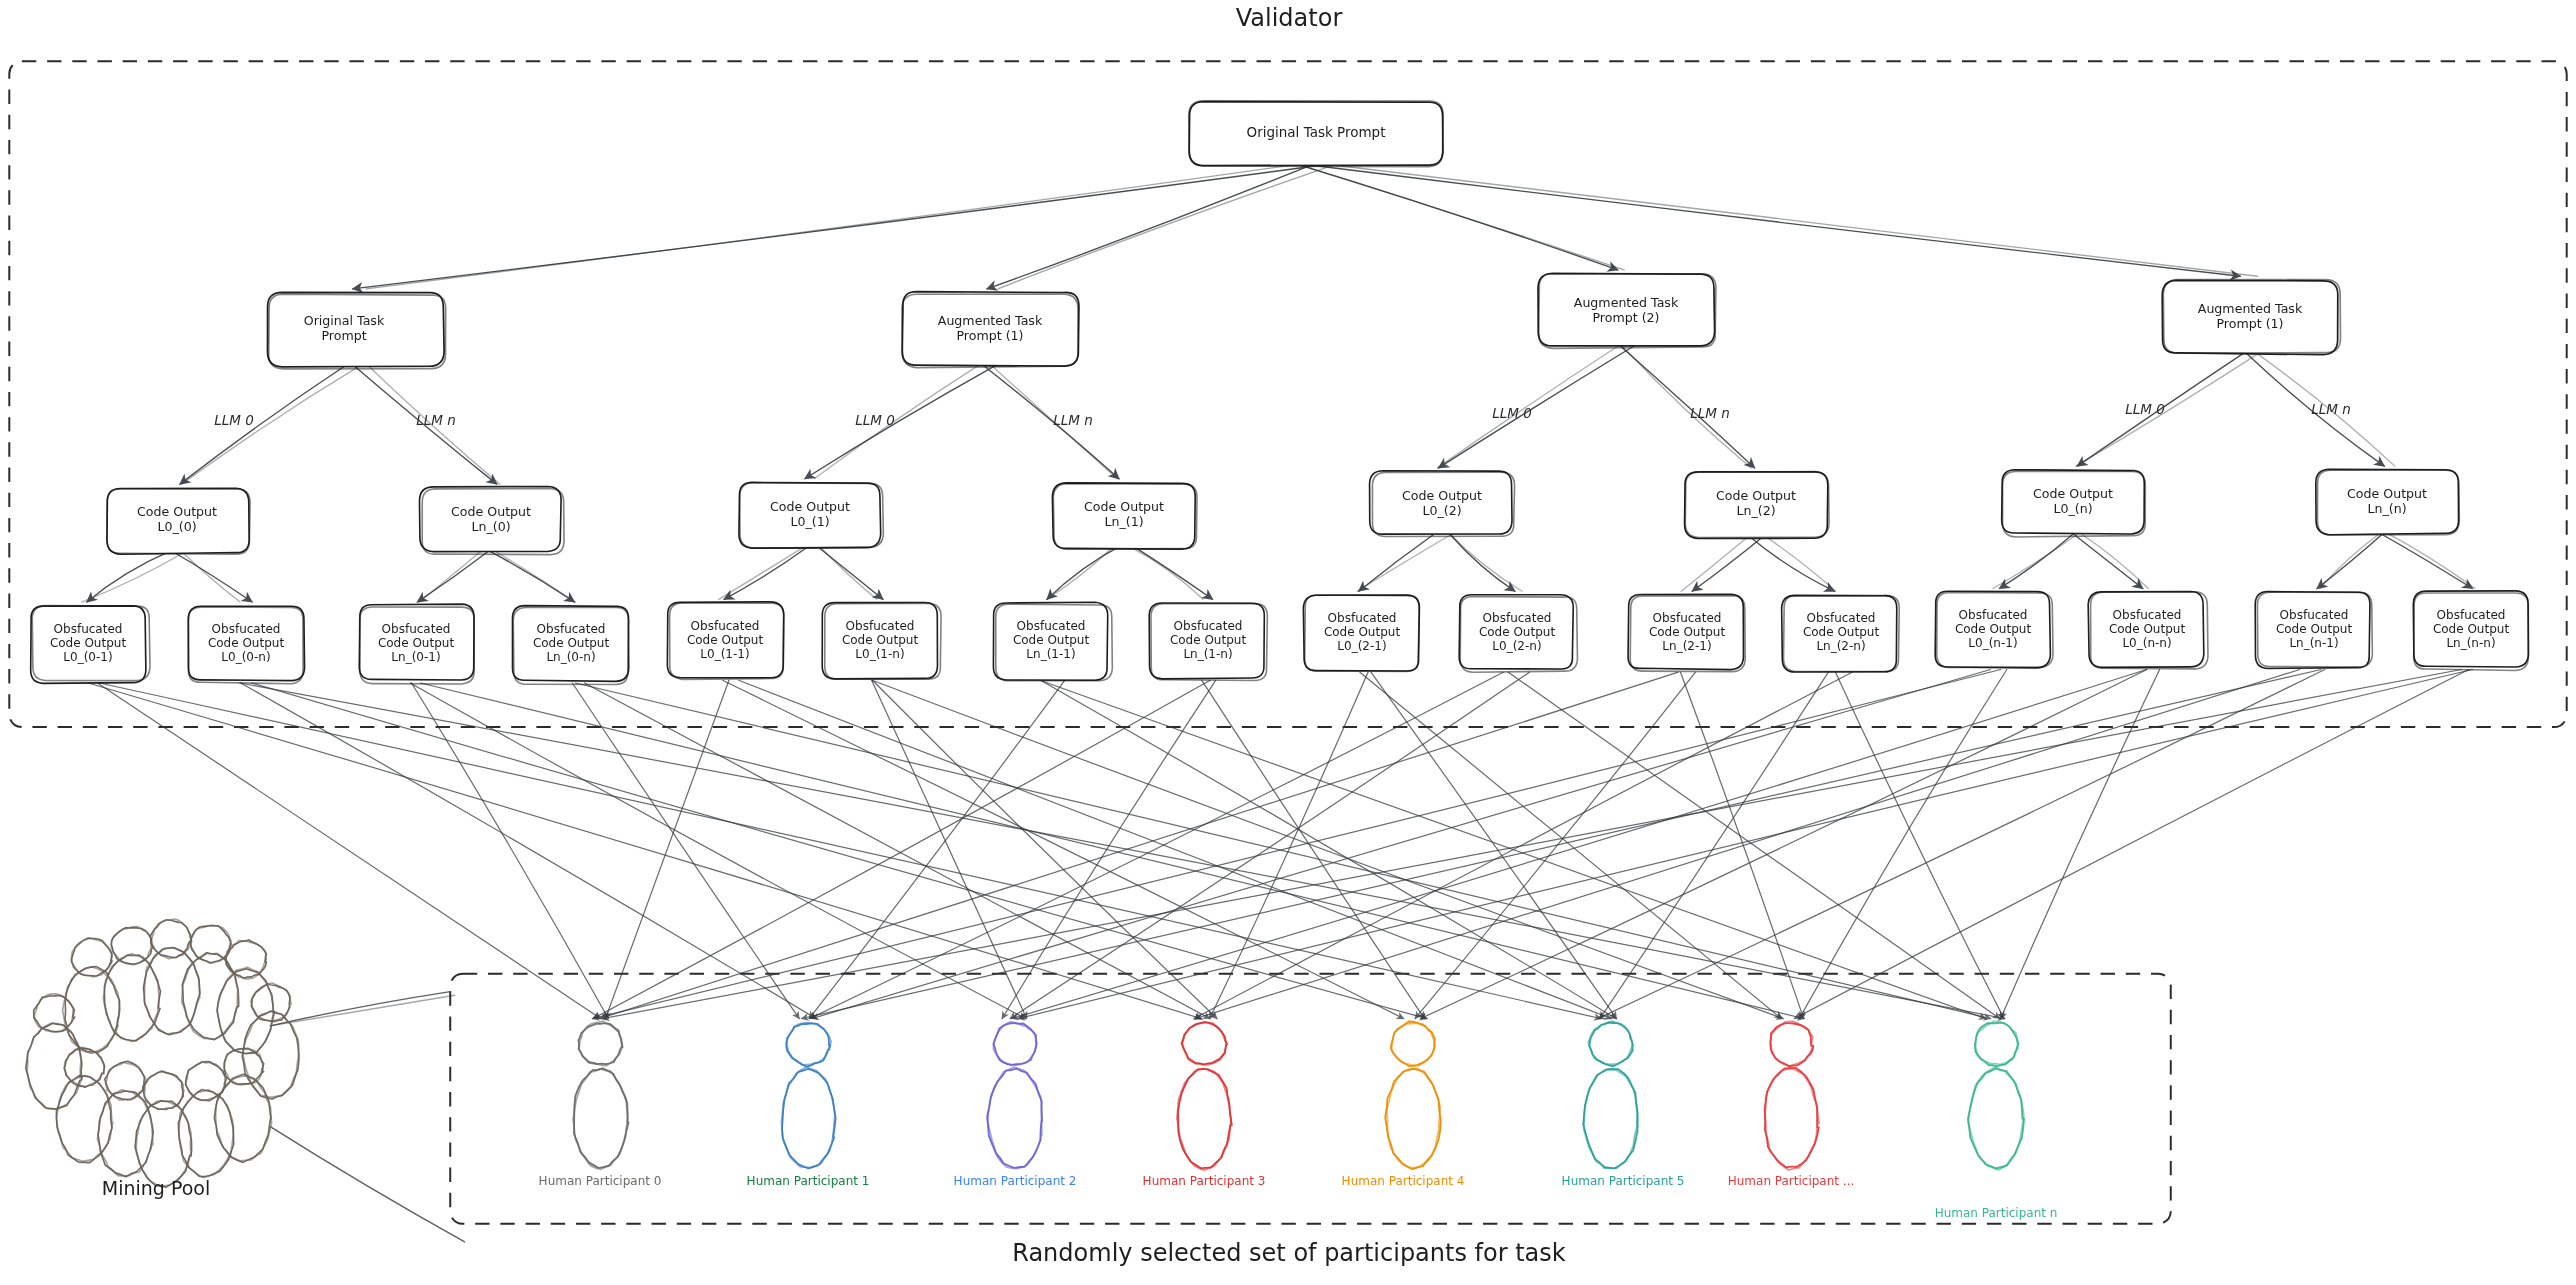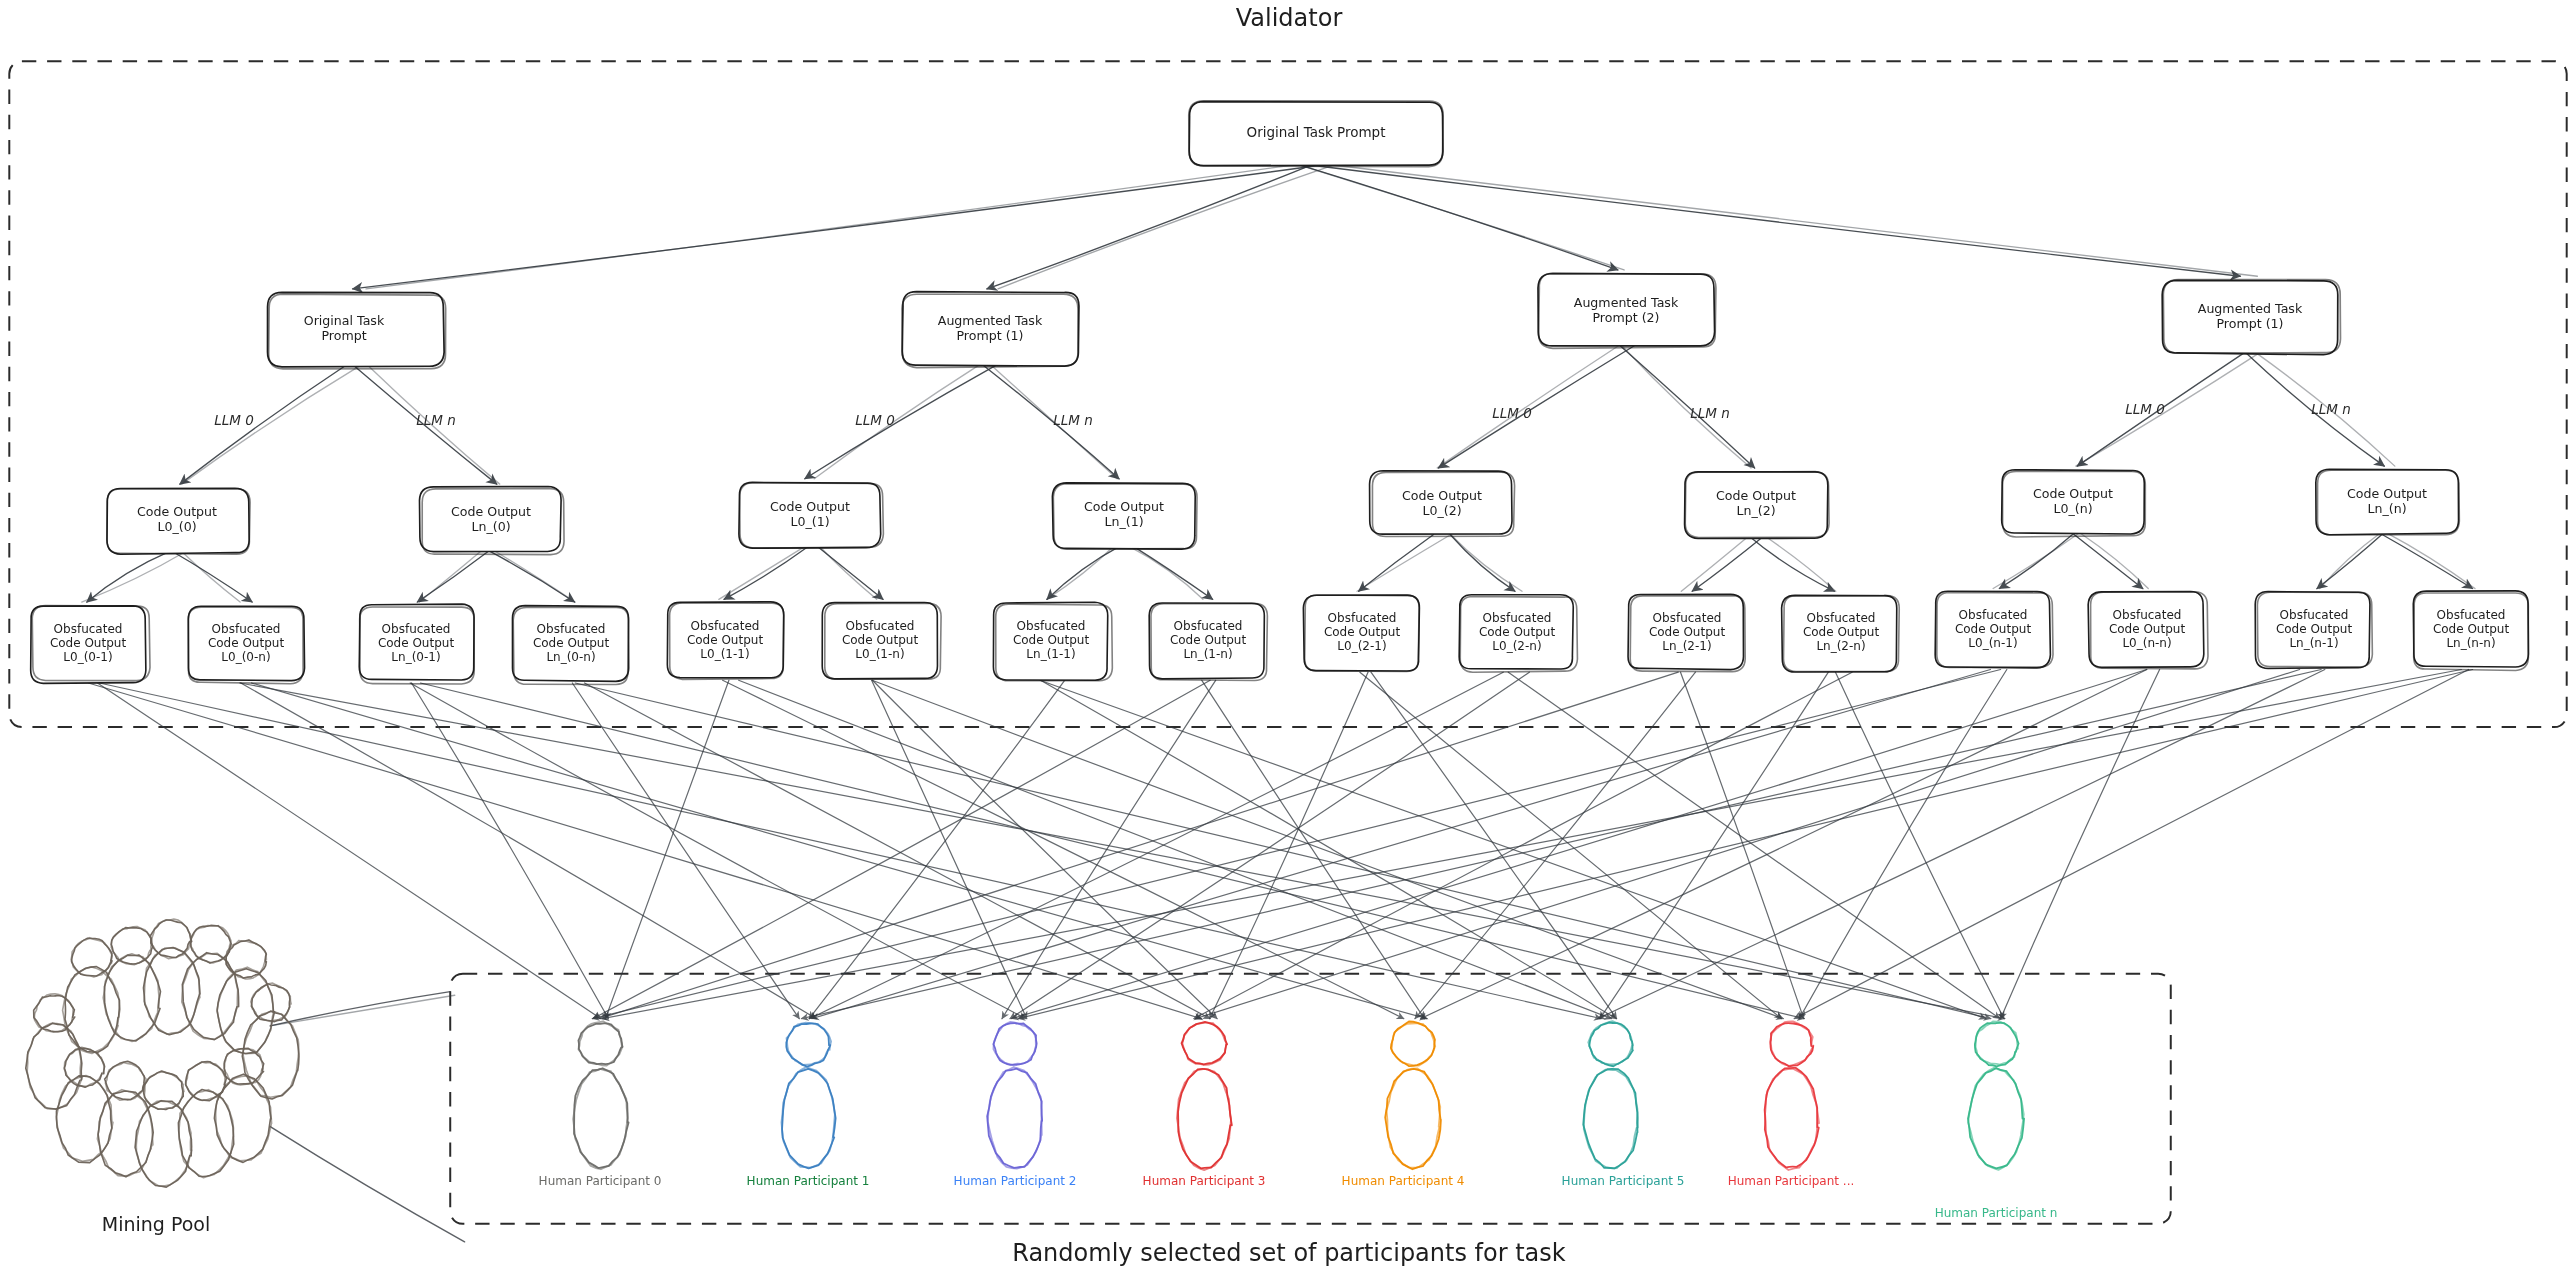--- a/index.html
+++ b/index.html
@@ -614,21 +614,21 @@
           <path d="M300.2,1243.4 Q298.9,1252.5 297.6,1261.4 Q294.0,1269.8 291.7,1277.0 Q286.5,1282.3 281.5,1286.4 Q274.4,1289.2 269.8,1291.7 Q263.3,1289.8 257.9,1286.6 Q252.8,1280.8 248.8,1276.5 Q244.7,1270.0 241.0,1261.2 Q240.5,1251.6 237.9,1242.7 Q238.5,1234.6 240.7,1224.3 Q243.5,1216.3 248.6,1209.8 Q253.6,1204.9 258.0,1198.5 Q264.1,1195.8 270.2,1193.7 Q275.5,1196.3 282.4,1198.8 Q287.6,1203.8 292.1,1209.0 Q295.8,1217.5 298.8,1224.5 Q299.1,1233.3 300.8,1243.4" fill="none" stroke="#6b6258" stroke-width="1.8" stroke-linecap="round" opacity="0.95"></path>
           <path d="M301.3,1248.7 Q299.3,1258.0 297.1,1266.3 Q292.6,1274.9 289.7,1281.6 Q284.0,1284.3 278.7,1289.1 Q272.8,1289.1 266.3,1289.9 Q260.8,1287.1 255.1,1285.9 Q251.4,1278.8 246.5,1273.5 Q244.5,1264.3 240.7,1256.4 Q239.2,1246.1 239.4,1237.4 Q239.6,1227.5 241.8,1219.8 Q246.7,1213.0 251.6,1204.8 Q256.1,1200.8 261.7,1197.8 Q268.3,1196.1 273.7,1195.8 Q280.4,1198.5 285.0,1201.8 Q288.8,1208.8 293.6,1213.9 Q295.8,1223.1 300.3,1230.3 Q300.8,1238.8 301.5,1248.6" fill="none" stroke="#6b6258" stroke-width="1.8" stroke-linecap="round" opacity="0.6"></path>
         </g>
       </g>
   </svg>
 
   <div class="lbl title ctop" style="left:1289px;top:5.4px;">Validator</div>
 
   <div class="lbl caption ctop" style="left:1289px;top:1240px;">Randomly selected set of participants for task</div>
 
-  <div class="lbl pool-lbl ctop" style="left:156px;top:1213px;">Mining Pool</div>
+  <div class="lbl pool-lbl ctop" style="left:156px;top:1177px;">Mining Pool</div>
 
   <div id="text-layer">
       <div class="lbl centered node-lbl" style="left: 1316px; top: 133px;">Original Task Prompt</div>
       <div class="lbl centered node-lbl sm" style="left: 344px; top: 329px;">Original Task
 Prompt</div>
       <div class="lbl centered node-lbl sm" style="left: 990px; top: 329px;">Augmented Task
 Prompt (1)</div>
       <div class="lbl centered node-lbl sm" style="left: 1626px; top: 311px;">Augmented Task
 Prompt (2)</div>
       <div class="lbl centered node-lbl sm" style="left: 2250px; top: 317px;">Augmented Task

